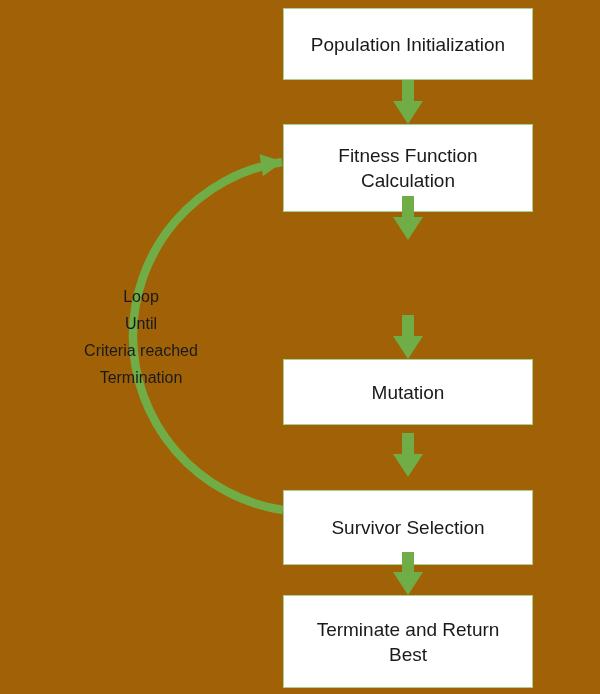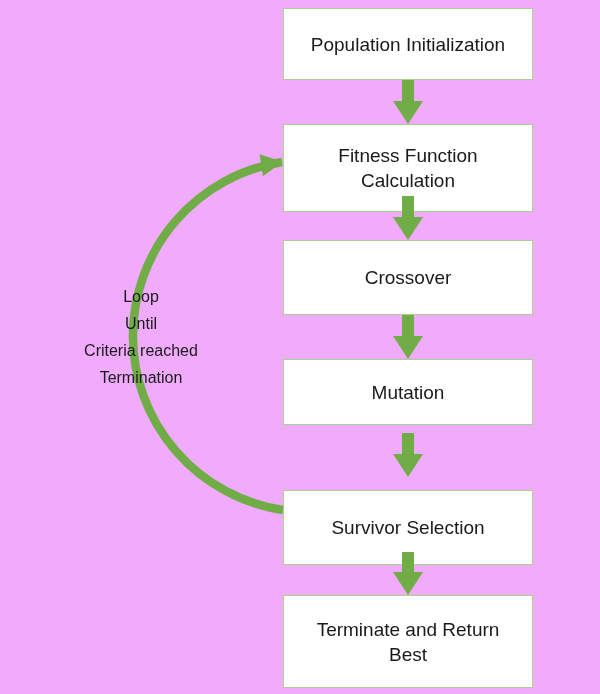--- a/index.html
+++ b/index.html
@@ -5,21 +5,21 @@
   :root{
     --accent:#70AD47;
     --box-border:#A9D18E;
     --box-fill:#FFFFFF;
     --ink:#1A1A1A;
   }
   html,body{margin:0;padding:0;background:#fff;}
   .canvas{
     position:relative;
     width:600px;height:694px;
-    background:#f0abfc;
+    background:#a16207;
     font-family:"Liberation Sans", sans-serif;
     overflow:hidden;
   }
   .arc-layer{
     position:absolute;left:0;top:0;width:600px;height:694px;
     pointer-events:none;
   }
   .arc-path{
     fill:none;
     stroke:var(--accent);
@@ -87,23 +87,20 @@
 
   <div class="node" style="top:124px;height:88px">
     <span class="node-label">Fitness Function Calculation</span>
   </div>
 
   <div class="down-arrow" style="top:196px;height:44px">
     <div class="stem"></div>
     <div class="head"></div>
   </div>
 
-  <div class="node" style="top:240px;height:75px">
-    <span class="node-label">Crossover</span>
-  </div>
 
   <div class="down-arrow" style="top:315px;height:44px">
     <div class="stem"></div>
     <div class="head"></div>
   </div>
 
   <div class="node" style="top:359px;height:66px">
     <span class="node-label">Mutation</span>
   </div>
 

